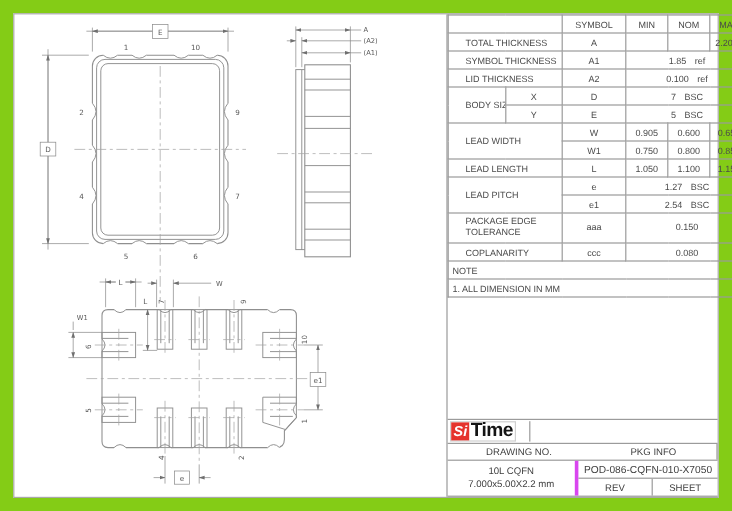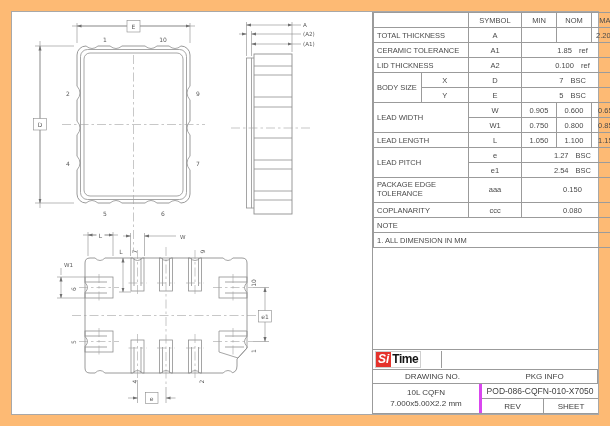--- a/index.html
+++ b/index.html
@@ -1,35 +1,35 @@
 <!DOCTYPE html>
 <html style="--brand-red: #e5332c;"><head>
 <meta charset="utf-8">
 <style>
   html,body{margin:0;padding:0;background:#fff;}
-  #page{position:relative;width:610px;height:426px;background:#fdba74;font-family:"Liberation Sans",sans-serif;overflow:hidden;}
+  #page{position:relative;width:610px;height:426px;background:#84cc16;font-family:"Liberation Sans",sans-serif;overflow:hidden;}
   #sheet{position:absolute;left:11px;top:11px;width:586px;height:402px;border:1px solid #a8a8a8;background:#fff;}
   
   #right-panel{position:absolute;left:360px;top:0;width:226px;height:402px;border-left:1px solid #9b9b9b;display:flex;flex-direction:column;box-sizing:border-box;}
   table.dim{border-collapse:collapse;width:100%;table-layout:fixed;font-size:7.5px;color:#4a4a4a;}
   table.dim td,table.dim th{border:1px solid #9b9b9b;padding:0 2px;height:14px;font-weight:normal;text-align:center;overflow:hidden;white-space:nowrap;}
-  table.dim td.lbl{text-align:left;padding-left:3px;}
+  table.dim td.lbl{text-align:left;padding-left:14px;}
   table.dim tr.tall td{height:24px;white-space:normal;line-height:1.15;}
   table.dim td.note{text-align:left;padding-left:3px;}
   .sp{word-spacing:5px;}
   #note-spacer{flex:1;}
   
   #title-block{border-top:1px solid #9b9b9b;font-size:8px;color:#3f3f3f;}
   .tb-row{display:flex;border-bottom:1px solid #9b9b9b;align-items:stretch;}
   .tb-cell{display:flex;align-items:center;justify-content:center;box-sizing:border-box;}
   #logo-row{height:19px;align-items:center;}
   #logo-cell{width:69px;border-right:1px solid #9b9b9b;justify-content:flex-start;padding-left:2px;}
   .logo{display:flex;align-items:center;border:1px solid #cfcfcf;background:#fff;height:15px;}
   .logo .si{background:var(--brand-red,#e5332c);color:#fff;font-weight:bold;font-style:italic;font-size:12px;padding:0 2px 1px 2px;line-height:14px;}
-  .logo .time{color:#141414;font-weight:bold;font-size:12px;letter-spacing:-0.5px;padding:0 2px 1px 1px;line-height:14px;}
+  .logo .time{color:#141414;font-weight:bold;font-size:16px;letter-spacing:-0.5px;padding:0 2px 1px 1px;line-height:14px;}
   #hdr-row{height:13px;}
   #pkg-info-hdr{width:106px;border-right:1px solid #9b9b9b;}
   #drawing-no-hdr{flex:1;}
   #mid-row{height:29px;border-bottom:1px solid #9b9b9b;display:flex;}
   #pkg-info-cell{width:106px;border-right:3px solid #d946ef;display:flex;flex-direction:column;align-items:center;justify-content:center;line-height:1.3;}
   #mid-right{flex:1;display:flex;flex-direction:column;}
   #drawing-no-cell{height:14px;border-bottom:1px solid #9b9b9b;display:flex;align-items:center;justify-content:center;font-size:8.5px;}
   #rev-sheet-row{flex:1;display:flex;}
   #rev-hdr{width:62px;border-right:1px solid #9b9b9b;text-align:center;}
   #sheet-hdr{flex:1;}
@@ -305,21 +305,21 @@
           <th style="width:27px">MAX</th>
         </tr>
         <tr>
           <td colspan="2" class="lbl">TOTAL THICKNESS</td>
           <td>A</td>
           <td></td>
           <td></td>
           <td>2.2000</td>
         </tr>
         <tr>
-          <td colspan="2" class="lbl">CERAMIC TOLERANCE</td>
+          <td colspan="2" class="lbl">SYMBOL THICKNESS</td>
           <td>A1</td>
           <td colspan="3" class="sp">1.85 ref</td>
         </tr>
         <tr>
           <td colspan="2" class="lbl">LID THICKNESS</td>
           <td>A2</td>
           <td colspan="3" class="sp">0.100 ref</td>
         </tr>
         <tr>
           <td rowspan="2" class="lbl" style="width:75px">BODY SIZE</td>

